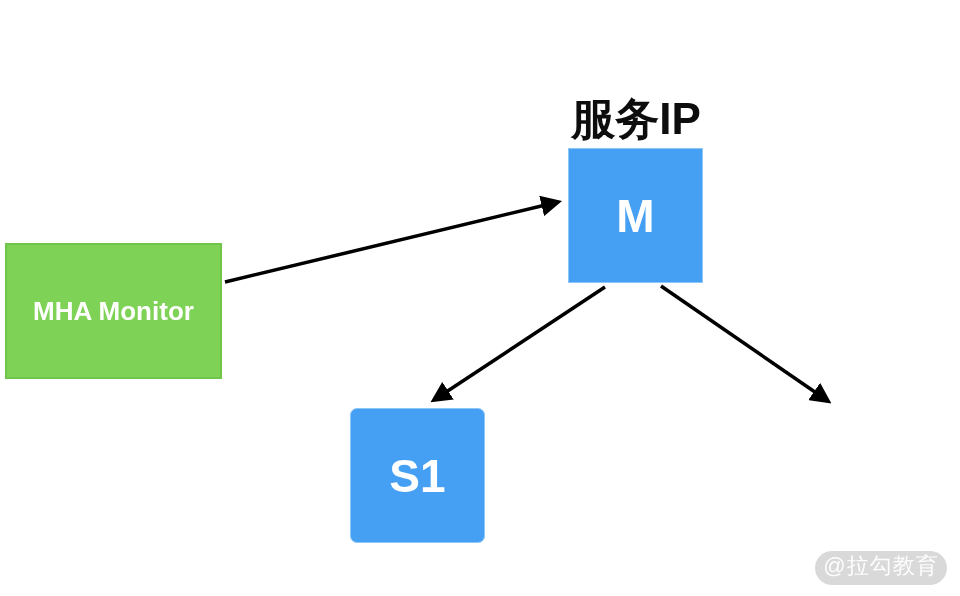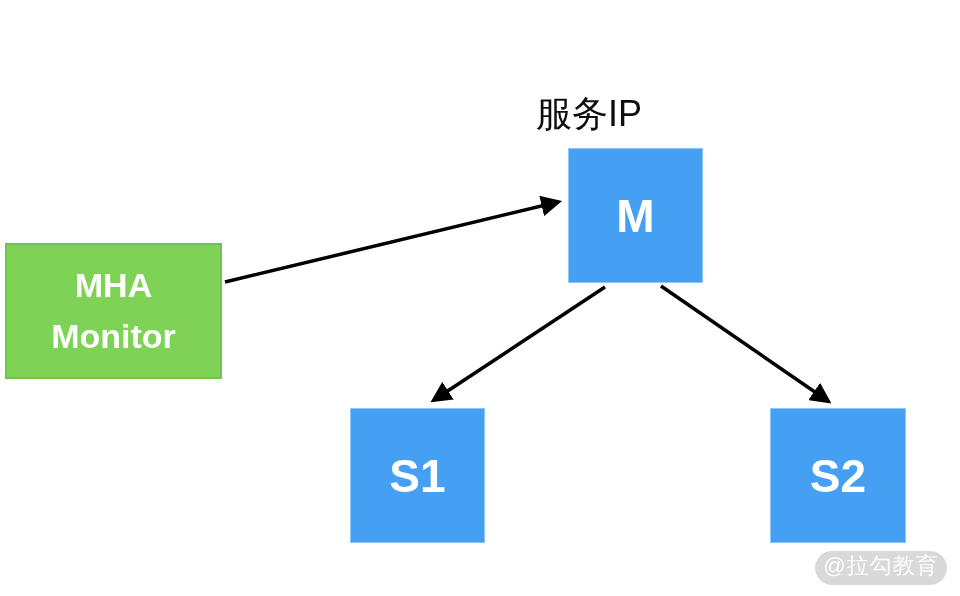--- a/index.html
+++ b/index.html
@@ -30,39 +30,39 @@
     color: #ffffff;
     font-weight: bold;
     box-sizing: border-box;
   }
   .node-blue {
     background: #45A0F3;
     border: 1px solid #8ec7f7;
     font-size: 46px;
   }
   #node-master { left: 568px; top: 148px; width: 135px; height: 135px; }
-  #node-slave1 { left: 350px; top: 408px; width: 135px; height: 135px; }
+  #node-slave1 { left: 350px; top: 408px; width: 135px; height: 135px; border-radius: 7px; }
   #node-slave2 { left: 770px; top: 408px; width: 136px; height: 135px; }
   #node-monitor {
     left: 5px; top: 243px;
     width: 217px; height: 136px;
     background: #7ED356;
     border: 2px solid #6ec549;
-    font-size: 34px;
+    font-size: 26px;
     line-height: 1.5;
     padding: 0 2px;
   }
   #diagram-title {
     position: absolute;
     left: 536px;
     top: 90px;
     width: 200px;
-    text-align: left;
-    font-size: 36px;
-    font-weight: normal;
+    text-align: center;
+    font-size: 44px;
+    font-weight: bold;
     color: #0d0d0d;
     white-space: nowrap;
   }
   #watermark {
     position: absolute;
     left: 815px;
     top: 551px;
     width: 132px;
     height: 34px;
     border-radius: 17px;
@@ -97,21 +97,18 @@
   </div>
 
   <div class="node node-blue" id="node-master">
     <span>M</span>
   </div>
 
   <div class="node node-blue" id="node-slave1">
     <span>S1</span>
   </div>
 
-  <div class="node node-blue" id="node-slave2">
-    <span>S2</span>
-  </div>
 
   <div id="watermark">
     <span>@拉勾教育</span>
   </div>
 
 </div>
 
 </body></html>

